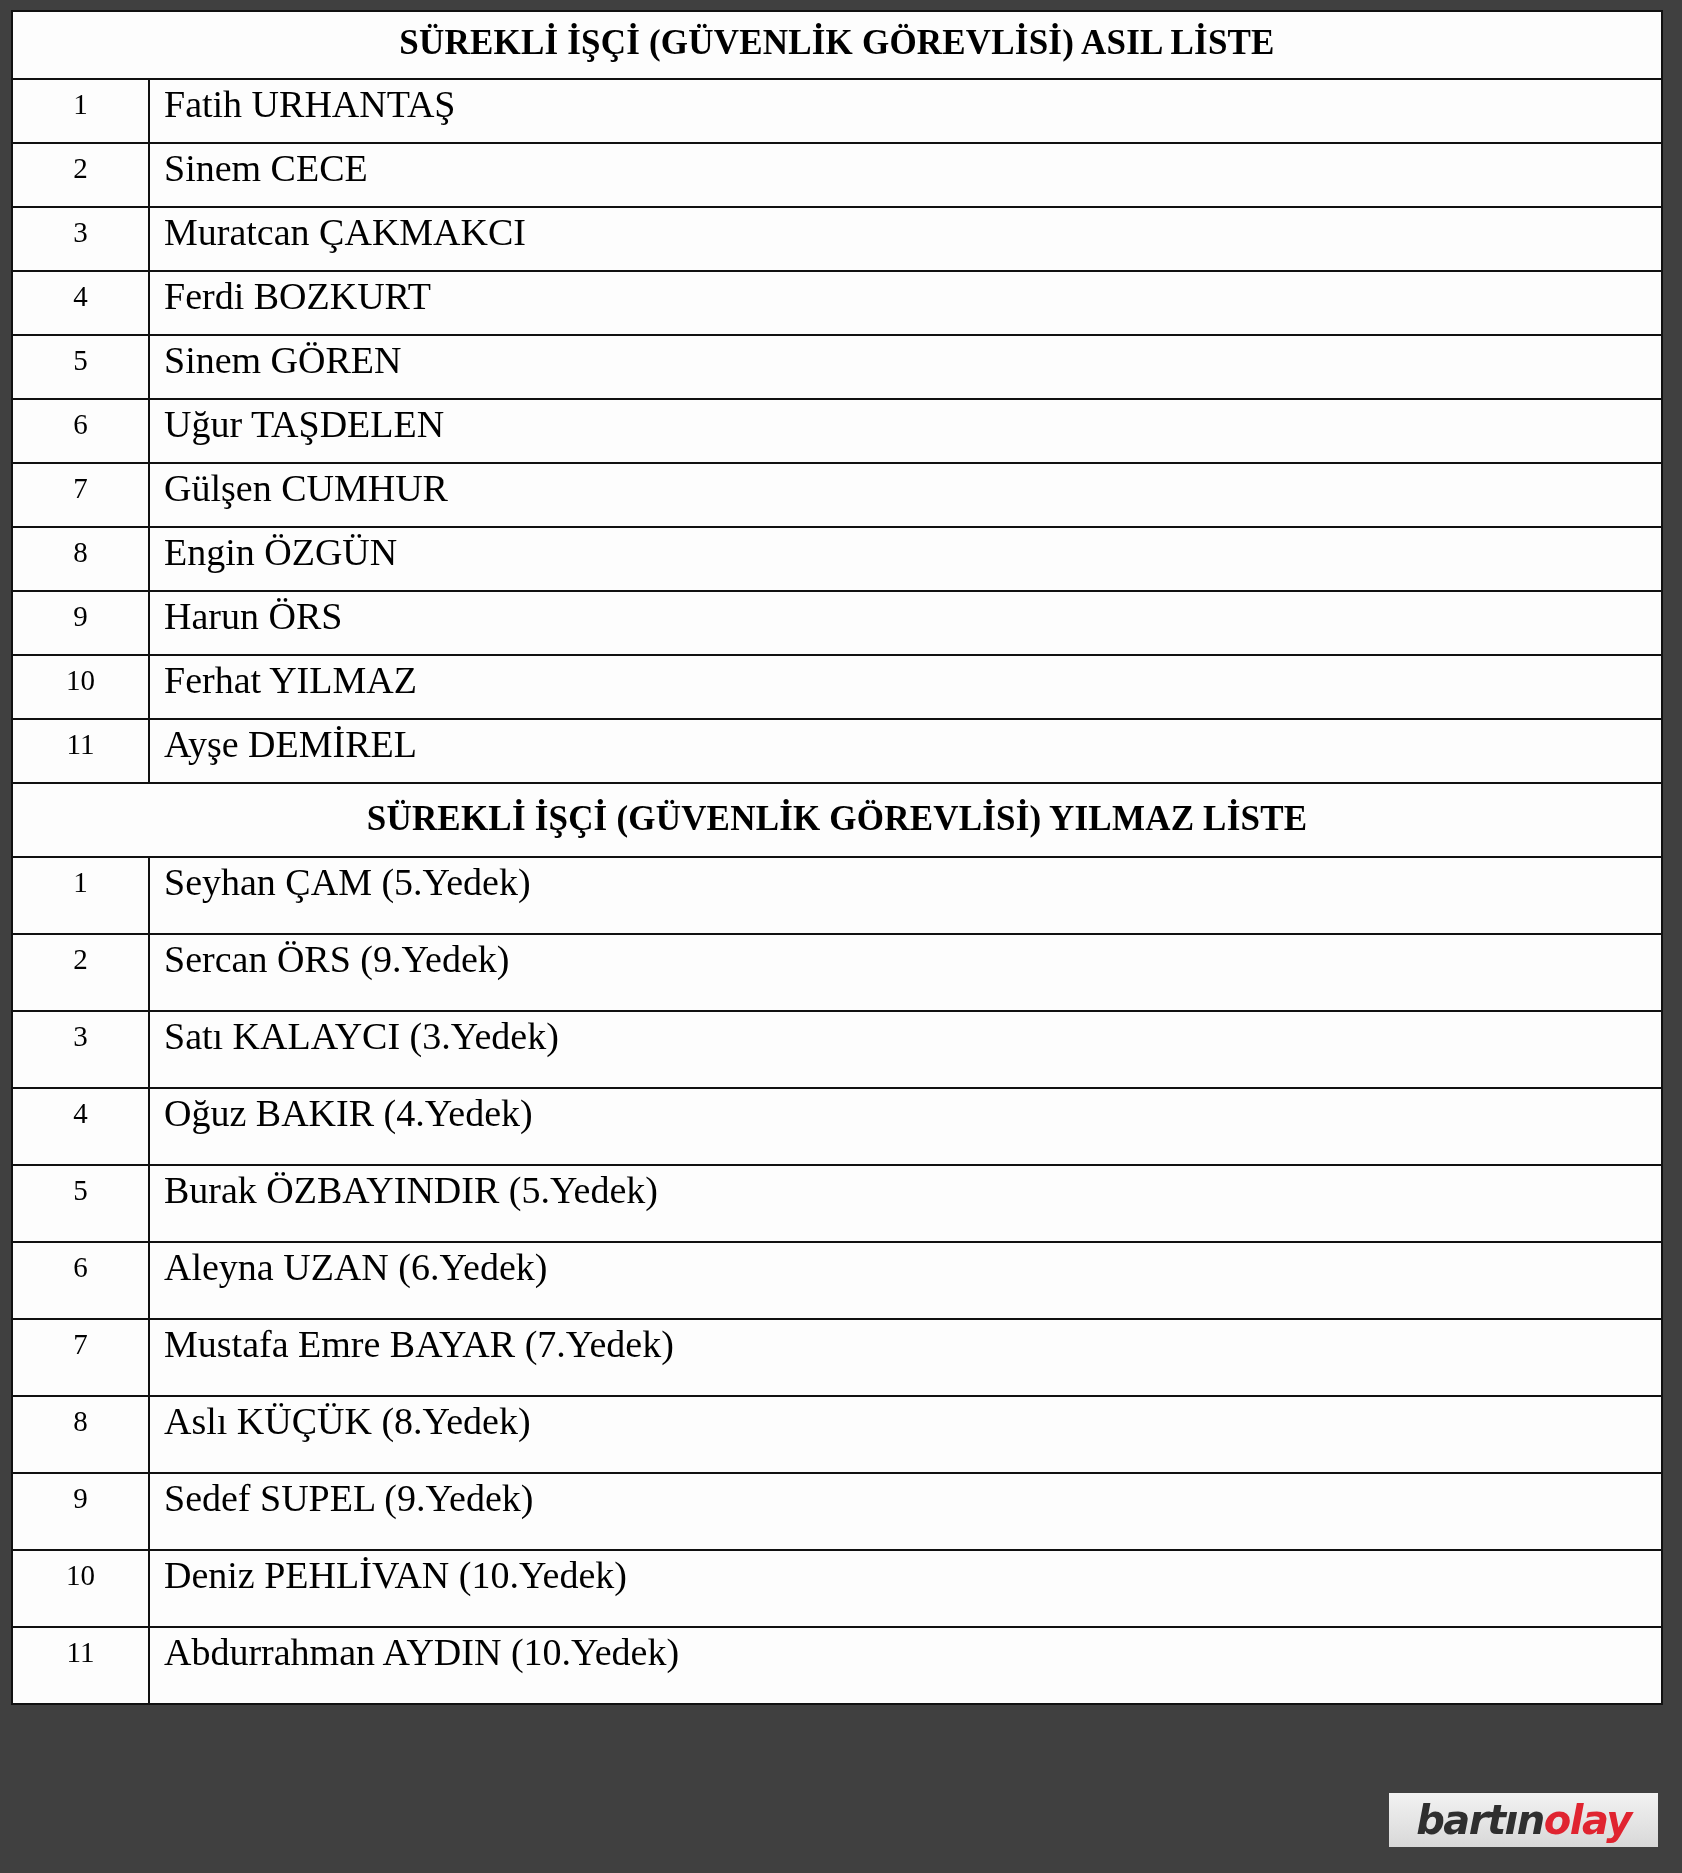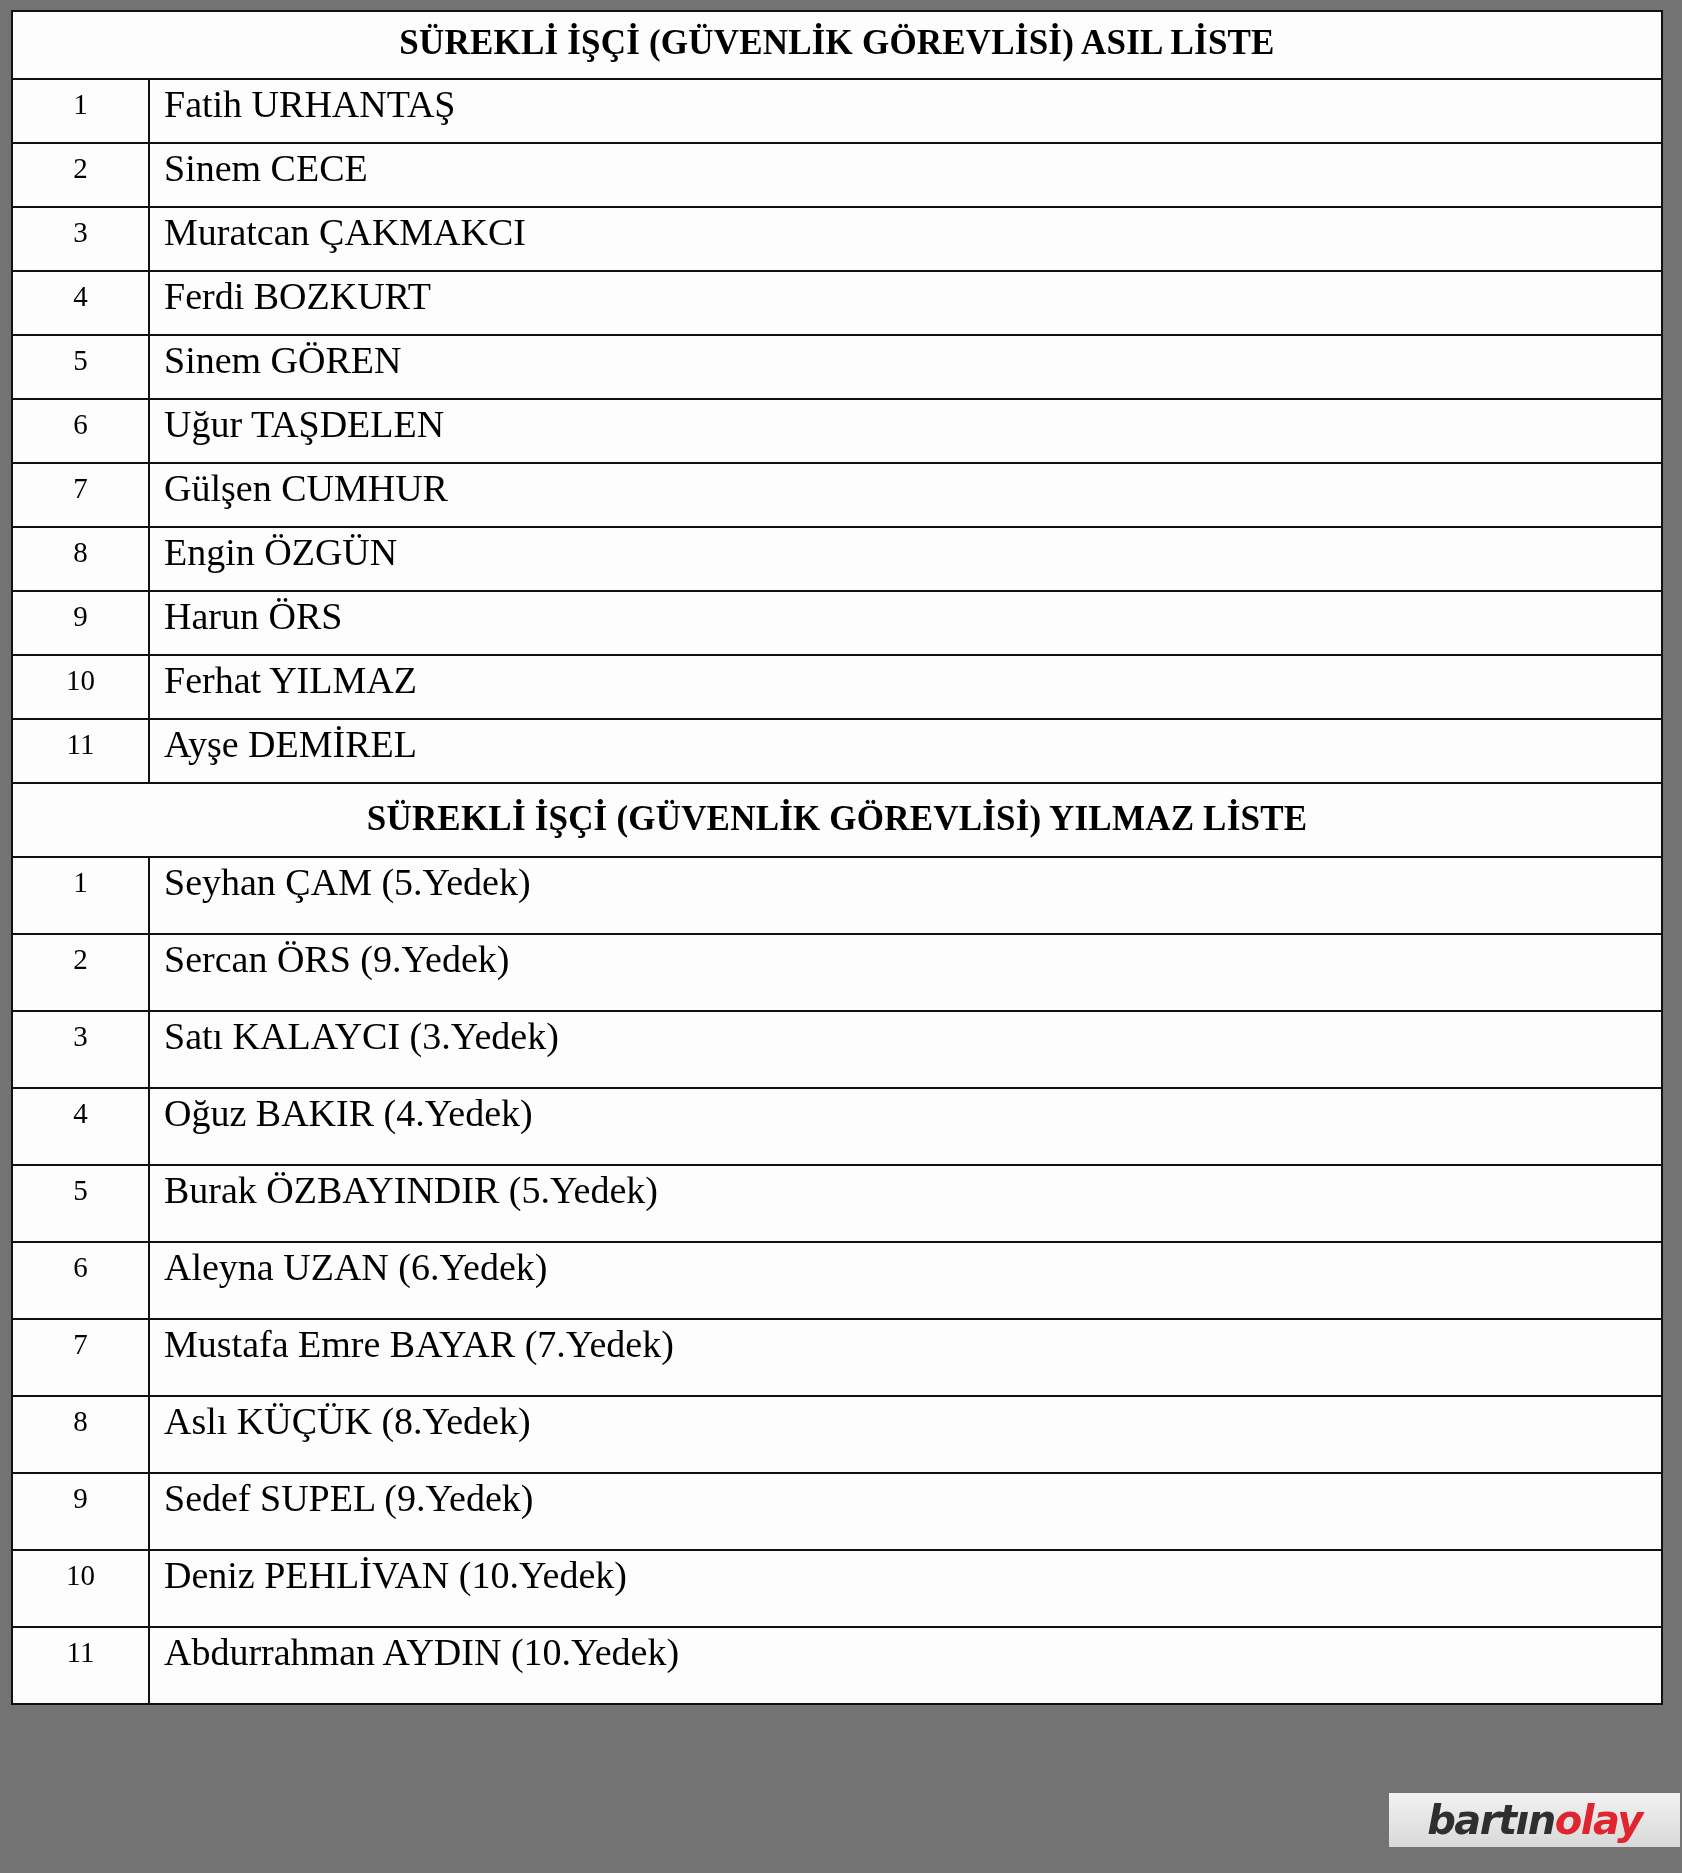--- a/index.html
+++ b/index.html
@@ -16,21 +16,21 @@
     position: relative;
     overflow: hidden;
   }
 
   .page {
     position: absolute;
     left: 0;
     top: 0;
     width: 1682px;
     height: 1873px;
-    background: #737373;
+    background: #404040;
   }
 
   .list-table {
     position: absolute;
     left: 11px;
     top: 10px;
     width: 1650px;
     border-collapse: collapse;
     table-layout: fixed;
     background: #fefefe;
@@ -94,21 +94,21 @@
 
   
   col.c-sno  { width: 137px; }
   col.c-name { width: 1513px; }
 
   
   .logo-box {
     position: absolute;
     left: 1389px;
     top: 1793px;
-    width: 291px;
+    width: 269px;
     height: 54px;
     background: linear-gradient(to bottom, #f2f2f2 0%, #e4e4e4 55%, #d8d8d8 100%);
     display: flex;
     align-items: center;
     justify-content: center;
     overflow: hidden;
   }
   .logo-text {
     font-family: "DejaVu Sans", "Liberation Sans", sans-serif;
     font-weight: bold;

